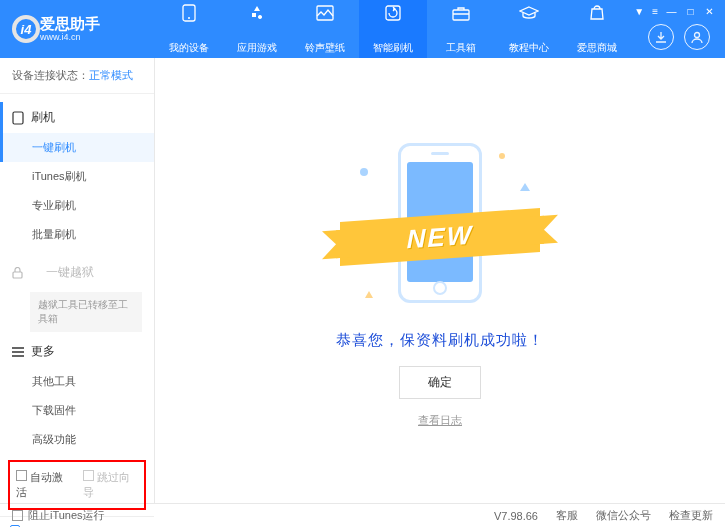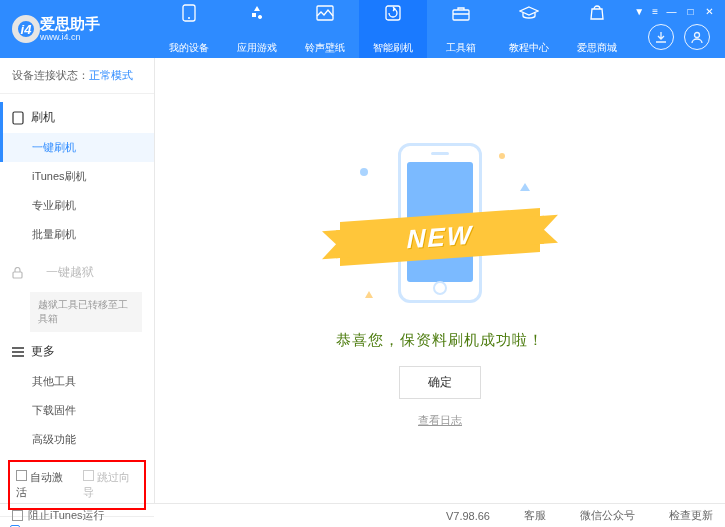--- a/index.html
+++ b/index.html
@@ -1,19 +1,19 @@
 <!DOCTYPE html>
 <html><head>
 <meta charset="utf-8">
 <style>
 * { margin: 0; padding: 0; box-sizing: border-box; font-family: "Microsoft YaHei", Arial, sans-serif; }
 body { width: 725px; height: 527px; overflow: hidden; background: #fff; font-size: 12px; }
 .header { height: 58px; background: #2e8bff; display: flex; align-items: center; color: #fff; position: relative; }
 .logo-area { display: flex; align-items: center; padding-left: 12px; width: 155px; }
-.logo-circle { width: 28px; height: 28px; border: 6px solid #e5e5e5; border-radius: 50%; display: flex; align-items: center; justify-content: center; font-weight: bold; font-size: 13px; font-style: italic; }
+.logo-circle { width: 28px; height: 28px; border: 4px solid #e5e5e5; border-radius: 50%; display: flex; align-items: center; justify-content: center; font-weight: bold; font-size: 13px; font-style: italic; }
 .logo-text { }
 .logo-title { font-size: 15px; font-weight: bold; line-height: 16px; }
 .logo-url { font-size: 9px; opacity: 0.9; line-height: 10px; }
 .nav-tabs { display: flex; height: 100%; }
 .nav-tab { width: 68px; display: flex; flex-direction: column; align-items: center; justify-content: center; cursor: pointer; font-size: 10px; gap: 19px; }
 .nav-tab.active { background: #1a7aff; }
 .nav-icon { width: 20px; height: 18px; display: flex; align-items: center; justify-content: center; }
 .header-right { position: absolute; right: 10px; top: 6px; display: flex; align-items: center; gap: 8px; font-size: 10px; }
 .win-btn { width: 11px; height: 11px; cursor: pointer; display: flex; align-items: center; justify-content: center; }
 .circle-btns { position: absolute; right: 15px; bottom: 8px; display: flex; gap: 10px; }
@@ -41,24 +41,24 @@
 .phone::after { content: ""; position: absolute; bottom: 5px; left: 50%; transform: translateX(-50%); width: 10px; height: 10px; border: 2px solid #cfe6ff; border-radius: 50%; }
 .ribbon { position: absolute; top: 82px; left: 10px; right: 10px; height: 44px; background: #ffc63a; transform: skewY(-4deg); display: flex; align-items: center; justify-content: center; font-size: 26px; font-weight: 900; font-style: italic; color: #fff; letter-spacing: 2px; text-shadow: 1px 1px 0 #e6a800; }
 .ribbon::before, .ribbon::after { content: ""; position: absolute; top: 8px; width: 0; height: 0; border: 14px solid #ffc63a; }
 .ribbon::before { left: -18px; border-left-color: transparent; }
 .ribbon::after { right: -18px; border-right-color: transparent; }
 .dec { position: absolute; border-radius: 50%; }
 .d1 { width: 8px; height: 8px; background: #aad4ff; top: 35px; left: 30px; }
 .d2 { width: 6px; height: 6px; background: #ffd58a; top: 20px; right: 45px; }
 .d3 { width: 0; height: 0; border-left: 5px solid transparent; border-right: 5px solid transparent; border-bottom: 8px solid #aad4ff; top: 50px; right: 20px; border-radius: 0; }
 .d4 { width: 0; height: 0; border-left: 4px solid transparent; border-right: 4px solid transparent; border-bottom: 7px solid #ffd58a; bottom: 15px; left: 35px; border-radius: 0; }
-.result-text { margin-top: 18px; font-size: 15px; color: #4d7c0f; letter-spacing: 1px; }
+.result-text { margin-top: 18px; font-size: 15px; color: #1d4ed8; letter-spacing: 1px; }
 .confirm-btn { margin-top: 16px; padding: 7px 28px; border: 1px solid #ddd; background: #fff; font-size: 12px; color: #333; cursor: pointer; }
 .log-link { margin-top: 14px; font-size: 11px; color: #999; cursor: pointer; text-decoration: underline; }
-.footer { height: 24px; border-top: 1px solid #e8e8e8; display: flex; align-items: center; padding: 0 12px; font-size: 11px; color: #666; gap: 16px; }
+.footer { height: 24px; border-top: 1px solid #e8e8e8; display: flex; align-items: center; padding: 0 12px; font-size: 11px; color: #666; }
 .footer-left { display: flex; align-items: center; gap: 5px; }
 .footer-spacer { flex: 1; }
 .footer-item { margin-left: 18px; color: #666; cursor: pointer; }
 svg { display: block; }
 </style>
 </head>
 <body>
 
 <div class="header">
   <div class="logo-area">

